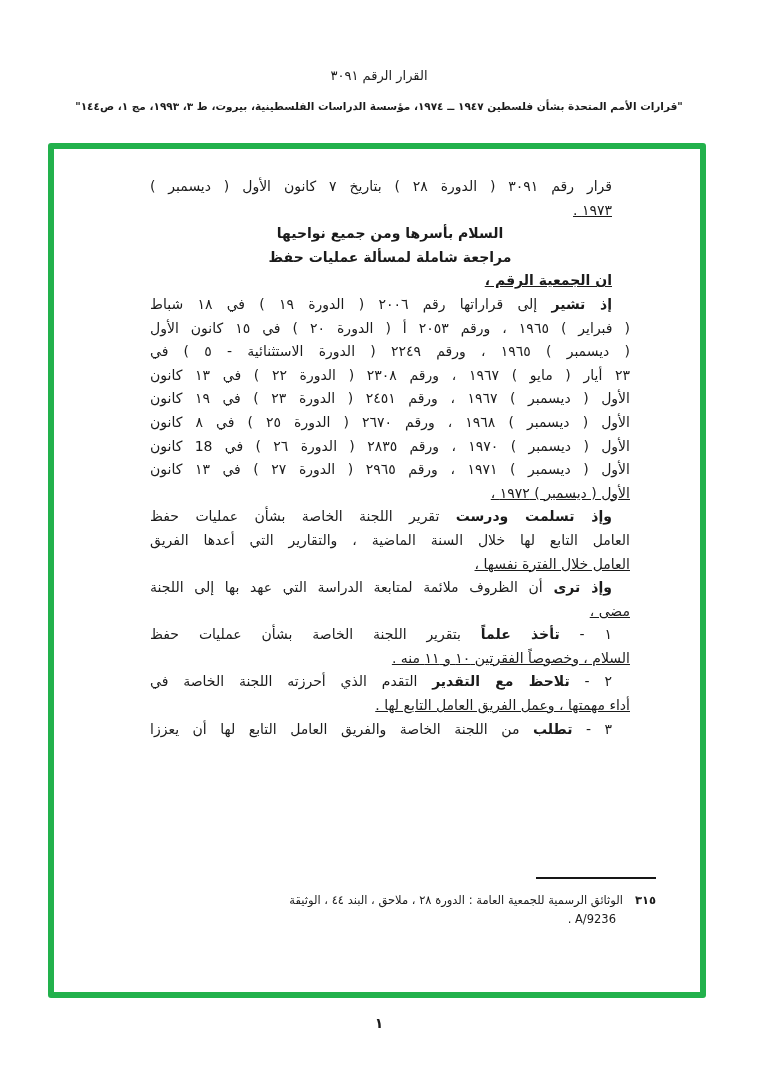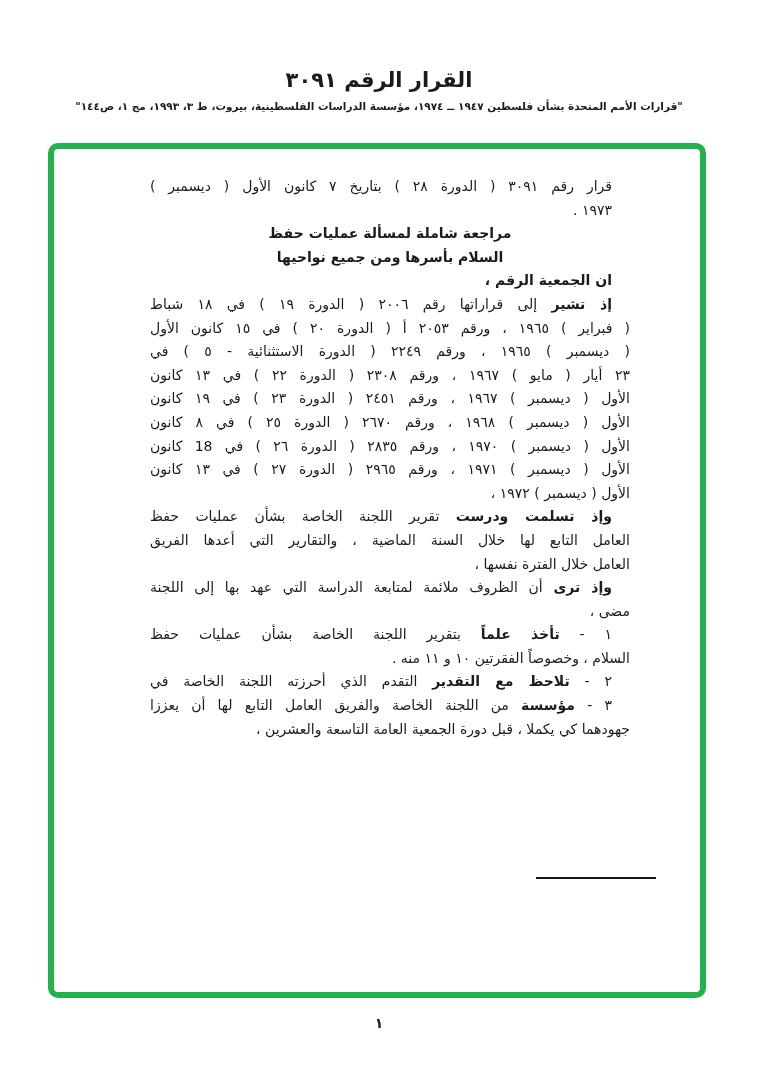--- a/index.html
+++ b/index.html
@@ -3,36 +3,36 @@
 <meta charset="utf-8">
 <style>
   html,body{margin:0;padding:0;}
   body{
     width:758px;height:1078px;position:relative;background:#ffffff;
     font-family:"DejaVu Sans","Liberation Sans",sans-serif;color:#1b1b1b;
     overflow:hidden;
   }
   .hdr-title{
     position:absolute;top:68px;left:0;right:0;text-align:center;
-    direction:rtl;font-size:21px;font-weight:bold;letter-spacing:.5px;
+    direction:rtl;font-size:13px;font-weight:normal;letter-spacing:.5px;
   }
   .hdr-src{
     position:absolute;top:100px;left:0;right:0;text-align:center;
     direction:rtl;font-size:10.5px;font-weight:bold;white-space:nowrap;
   }
   .frame{
     position:absolute;left:48px;top:143px;width:646px;height:843px;
-    border:6px solid #22b14c;border-radius:10px;background:#fff;
+    border:6px solid #22b14c;border-radius:3px;background:#fff;
   }
   .content{
     position:absolute;top:26px;right:70px;width:480px;direction:rtl;
   }
   .line{font-size:14px;line-height:23.6px;}
   .line.j{text-align:justify;text-align-last:justify;}
-  .line.r{text-align:right;}
+  .line.r{text-align:right;text-decoration:underline;}
   .line.c{text-align:center;}
   .line.ind{padding-right:18px;}
   .b{font-weight:bold;}
   sup{font-size:9px;line-height:0;}
   .fn-sep{
     position:absolute;top:728px;right:44px;width:120px;
     border-top:2px solid #161616;
   }
   .footnote{
     position:absolute;top:742px;right:44px;width:452px;direction:rtl;
@@ -48,39 +48,45 @@
 </head>
 <body>
 
 <div class="hdr-title">القرار الرقم ٣٠٩١</div>
 <div class="hdr-src">"قرارات الأمم المتحدة بشأن فلسطين ١٩٤٧ ــ ١٩٧٤، مؤسسة الدراسات الفلسطينية، بيروت، ط ٣، ١٩٩٣، مج ١، ص١٤٤"</div>
 
 <div class="frame">
   <div class="content">
       <div class="line j ind"><span>قرار رقم ٣٠٩١ ( الدورة ٢٨ ) بتاريخ ٧ كانون الأول ( ديسمبر )</span></div>
       <div class="line r ind"><span>١٩٧٣ .</span></div>
+      <div class="line c"><span class="b">السلام بأسرها ومن جميع نواحيها</span></div>
       <div class="line c"><span class="b">مراجعة شاملة لمسألة عمليات حفظ</span></div>
-      <div class="line c"><span class="b">السلام بأسرها ومن جميع نواحيها</span></div>
       <div class="line r ind"><span class="b">ان الجمعية الرقم ،</span></div>
       <div class="line j ind"><span class="b">إذ تشير</span><span> إلى قراراتها رقم ٢٠٠٦ ( الدورة ١٩ ) في ١٨ شباط</span></div>
       <div class="line j"><span>( فبراير ) ١٩٦٥ ، ورقم ٢٠٥٣ أ ( الدورة ٢٠ ) في ١٥ كانون الأول</span></div>
       <div class="line j"><span>( ديسمبر ) ١٩٦٥ ، ورقم ٢٢٤٩ ( الدورة الاستثنائية - ٥ ) في</span></div>
       <div class="line j"><span>٢٣ أيار ( مايو ) ١٩٦٧ ، ورقم ٢٣٠٨ ( الدورة ٢٢ ) في ١٣ كانون</span></div>
       <div class="line j"><span>الأول ( ديسمبر ) ١٩٦٧ ، ورقم ٢٤٥١ ( الدورة ٢٣ ) في ١٩ كانون</span></div>
       <div class="line j"><span>الأول ( ديسمبر ) ١٩٦٨ ، ورقم ٢٦٧٠ ( الدورة ٢٥ ) في ٨ كانون</span></div>
       <div class="line j"><span>الأول ( ديسمبر ) ١٩٧٠ ، ورقم ٢٨٣٥ ( الدورة ٢٦ ) في 18 كانون</span></div>
       <div class="line j"><span>الأول ( ديسمبر ) ١٩٧١ ، ورقم ٢٩٦٥ ( الدورة ٢٧ ) في ١٣ كانون</span></div>
       <div class="line r"><span>الأول ( ديسمبر ) ١٩٧٢ ،</span></div>
       <div class="line j ind"><span class="b">وإذ تسلمت ودرست</span><span> تقرير اللجنة الخاصة بشأن عمليات حفظ</span></div>
       <div class="line j"><span>العامل التابع لها خلال السنة الماضية ، والتقارير التي أعدها الفريق</span></div>
       <div class="line r"><span>العامل خلال الفترة نفسها ،</span></div>
       <div class="line j ind"><span class="b">وإذ ترى</span><span> أن الظروف ملائمة لمتابعة الدراسة التي عهد بها إلى اللجنة</span></div>
       <div class="line r"><span>مضى ،</span></div>
       <div class="line j ind"><span>١ - </span><span class="b">تأخذ علماً</span><span> بتقرير اللجنة الخاصة بشأن عمليات حفظ</span></div>
       <div class="line r"><span>السلام ، وخصوصاً الفقرتين ١٠ و ١١ منه .</span></div>
       <div class="line j ind"><span>٢ - </span><span class="b">تلاحظ مع التقدير</span><span> التقدم الذي أحرزته اللجنة الخاصة في</span></div>
-      <div class="line j ind"><span>٣ - </span><span class="b">مؤسسة</span><span> من اللجنة الخاصة والفريق العامل التابع لها أن يعززا</span></div>
-      <div class="line r"><span>جهودهما كي يكملا ، قبل دورة الجمعية العامة التاسعة والعشرين ،</span></div>
+      <div class="line r"><span>أداء مهمتها ، وعمل الفريق العامل التابع لها .</span></div>
+      <div class="line j ind"><span>٣ - </span><span class="b">تطلب</span><span> من اللجنة الخاصة والفريق العامل التابع لها أن يعززا</span></div>
     </div>
   <div class="fn-sep"></div>
+  <div class="footnote">
+    <div>
+      <span class="fn-marker">٣١٥</span><span>الوثائق الرسمية للجمعية العامة : الدورة ٢٨ ، ملاحق ، البند ٤٤ ، الوثيقة</span>
+    </div>
+    <div class="fn-ref">A/9236 .</div>
+  </div>
 </div>
 
 <div class="page-num">١</div>
 
 </body></html>

